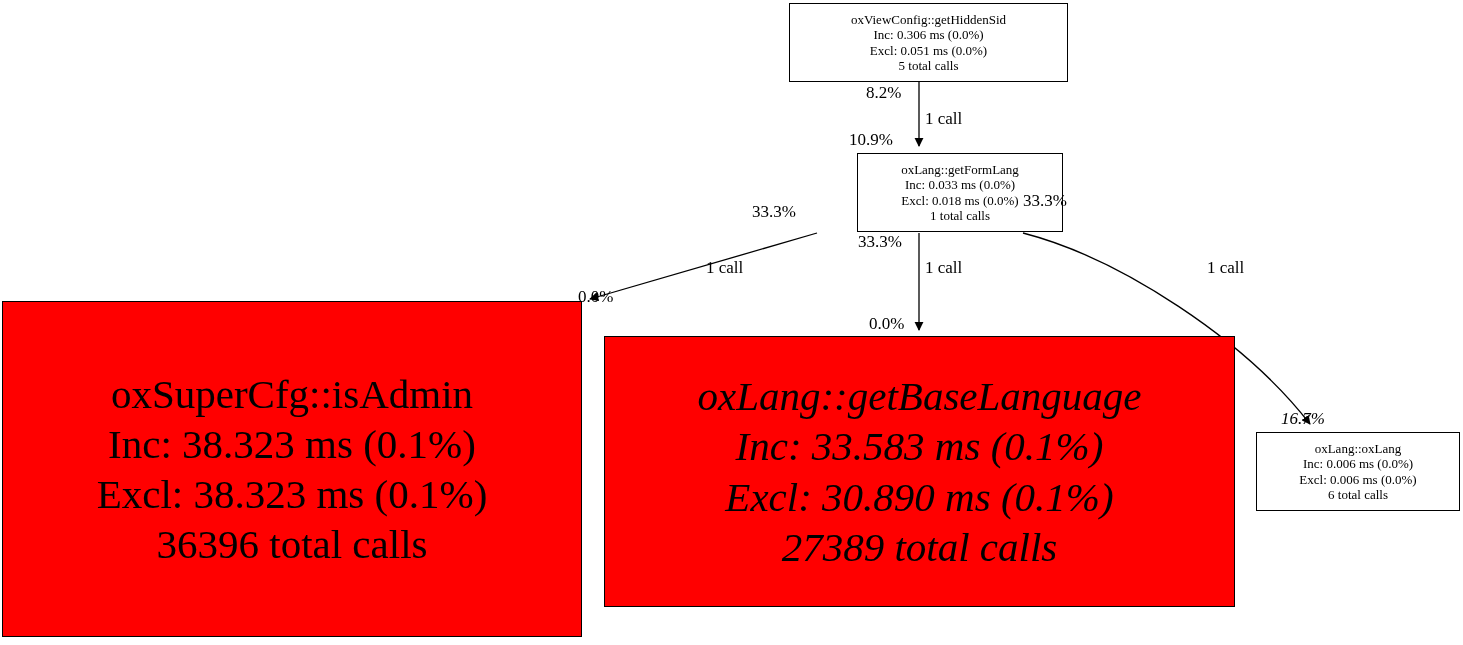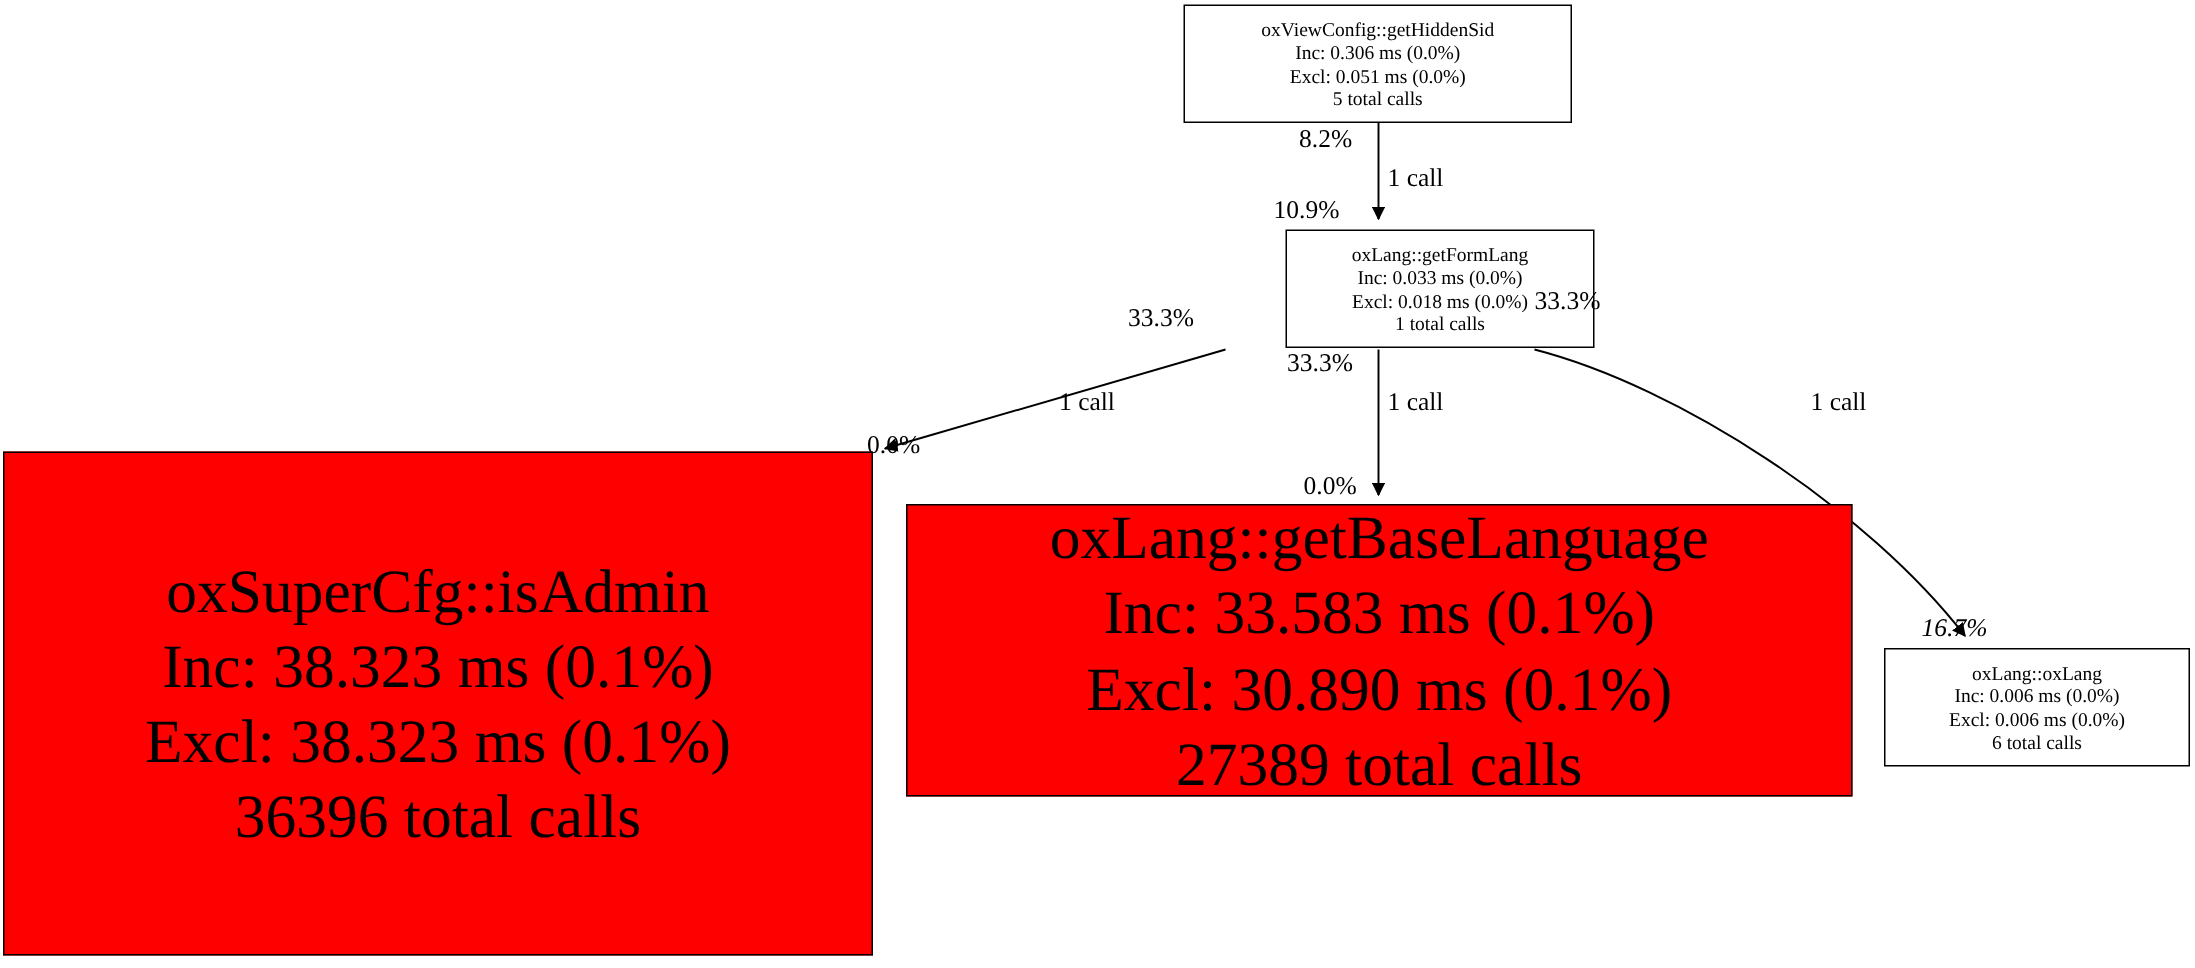--- a/index.html
+++ b/index.html
@@ -63,42 +63,42 @@
 
     <path d="M 919 82 L 919 146" stroke="#000000" stroke-width="1.3" fill="none" marker-end="url(#arrow)"></path>
 
     <path d="M 817 233 L 590 299" stroke="#000000" stroke-width="1.3" fill="none" marker-end="url(#arrow)"></path>
 
     <path d="M 919 233 L 919 330" stroke="#000000" stroke-width="1.3" fill="none" marker-end="url(#arrow)"></path>
 
     <path d="M 1023 233 C 1120 258 1245 340 1310 424" stroke="#000000" stroke-width="1.3" fill="none" marker-end="url(#arrow)"></path>
   </svg>
 
-  <div class="node small" style="left:789px; top:3px; width:259px; height:79px;">
+  <div class="node small" style="left:789px; top:3px; width:279px; height:79px;">
     <span class="ln">oxViewConfig::getHiddenSid</span>
     <span class="ln">Inc: 0.306 ms (0.0%)</span>
     <span class="ln">Excl: 0.051 ms (0.0%)</span>
     <span class="ln">5 total calls</span>
   </div>
 
   <div class="node small" style="left:817px; top:153px; width:206px; height:79px;margin-left:40px;">
     <span class="ln">oxLang::getFormLang</span>
     <span class="ln">Inc: 0.033 ms (0.0%)</span>
     <span class="ln">Excl: 0.018 ms (0.0%)</span>
     <span class="ln">1 total calls</span>
   </div>
 
   <div class="node big red" style="left:2px; top:301px; width:580px; height:336px;">
     <span class="ln">oxSuperCfg::isAdmin</span>
     <span class="ln">Inc: 38.323 ms (0.1%)</span>
     <span class="ln">Excl: 38.323 ms (0.1%)</span>
     <span class="ln">36396 total calls</span>
   </div>
 
-  <div class="node big red" style="left:604px; top:336px; width:631px; height:195px;">
+  <div class="node big red" style="left:604px; top:336px; width:631px; height:271px;font-style:italic;">
     <span class="ln">oxLang::getBaseLanguage</span>
     <span class="ln">Inc: 33.583 ms (0.1%)</span>
     <span class="ln">Excl: 30.890 ms (0.1%)</span>
     <span class="ln">27389 total calls</span>
   </div>
 
   <div class="node small" style="left:1256px; top:432px; width:204px; height:79px;">
     <span class="ln">oxLang::oxLang</span>
     <span class="ln">Inc: 0.006 ms (0.0%)</span>
     <span class="ln">Excl: 0.006 ms (0.0%)</span>

